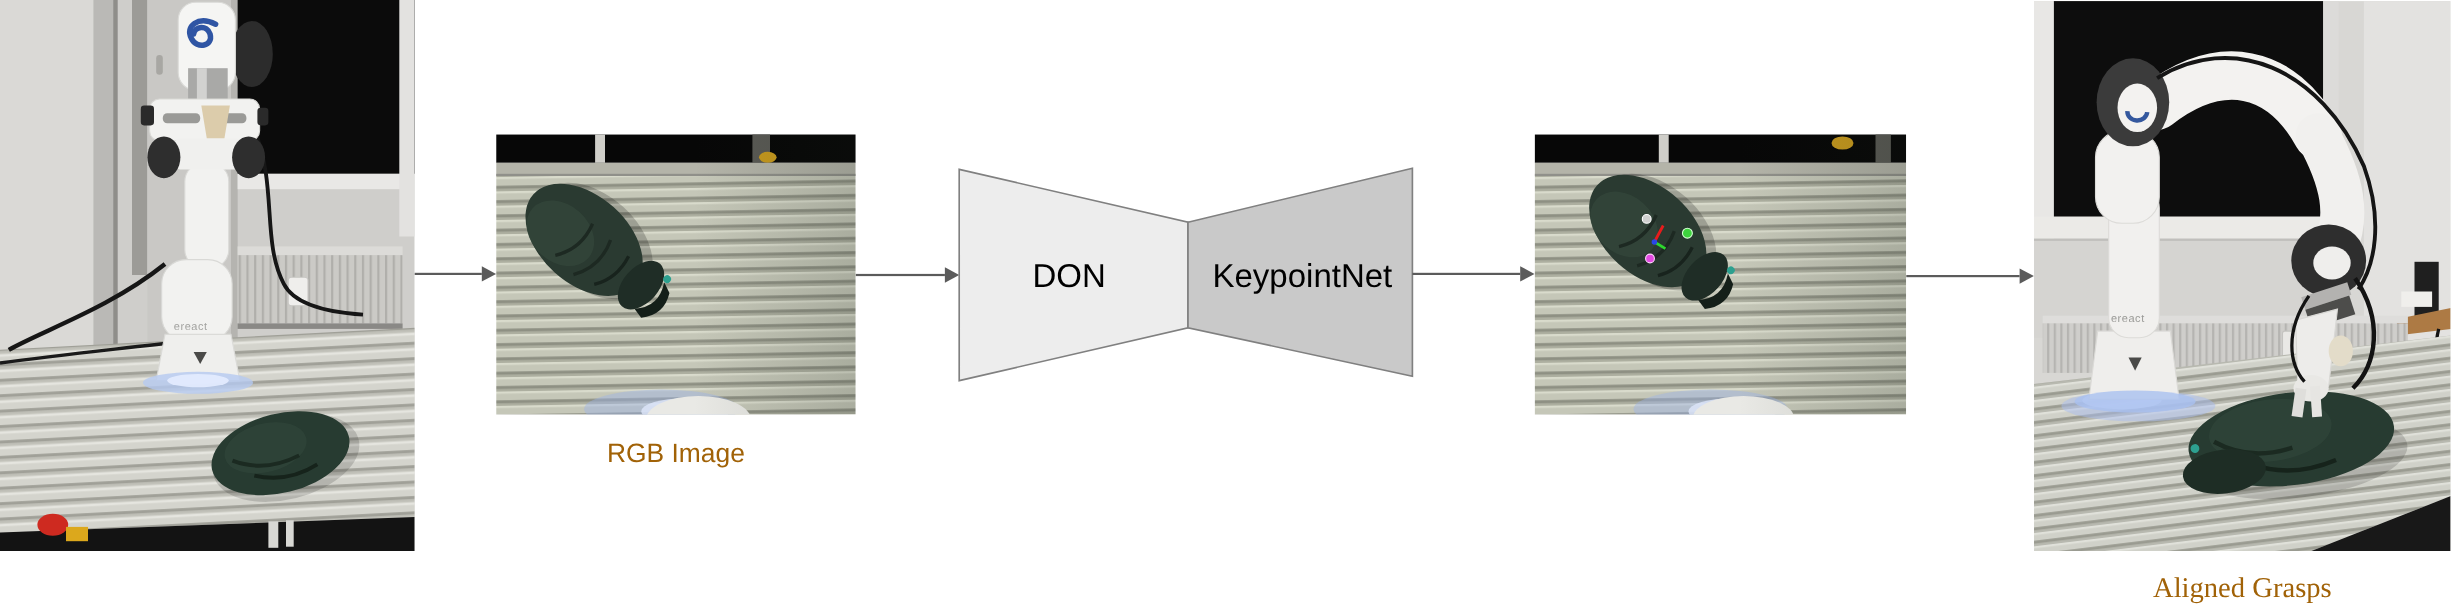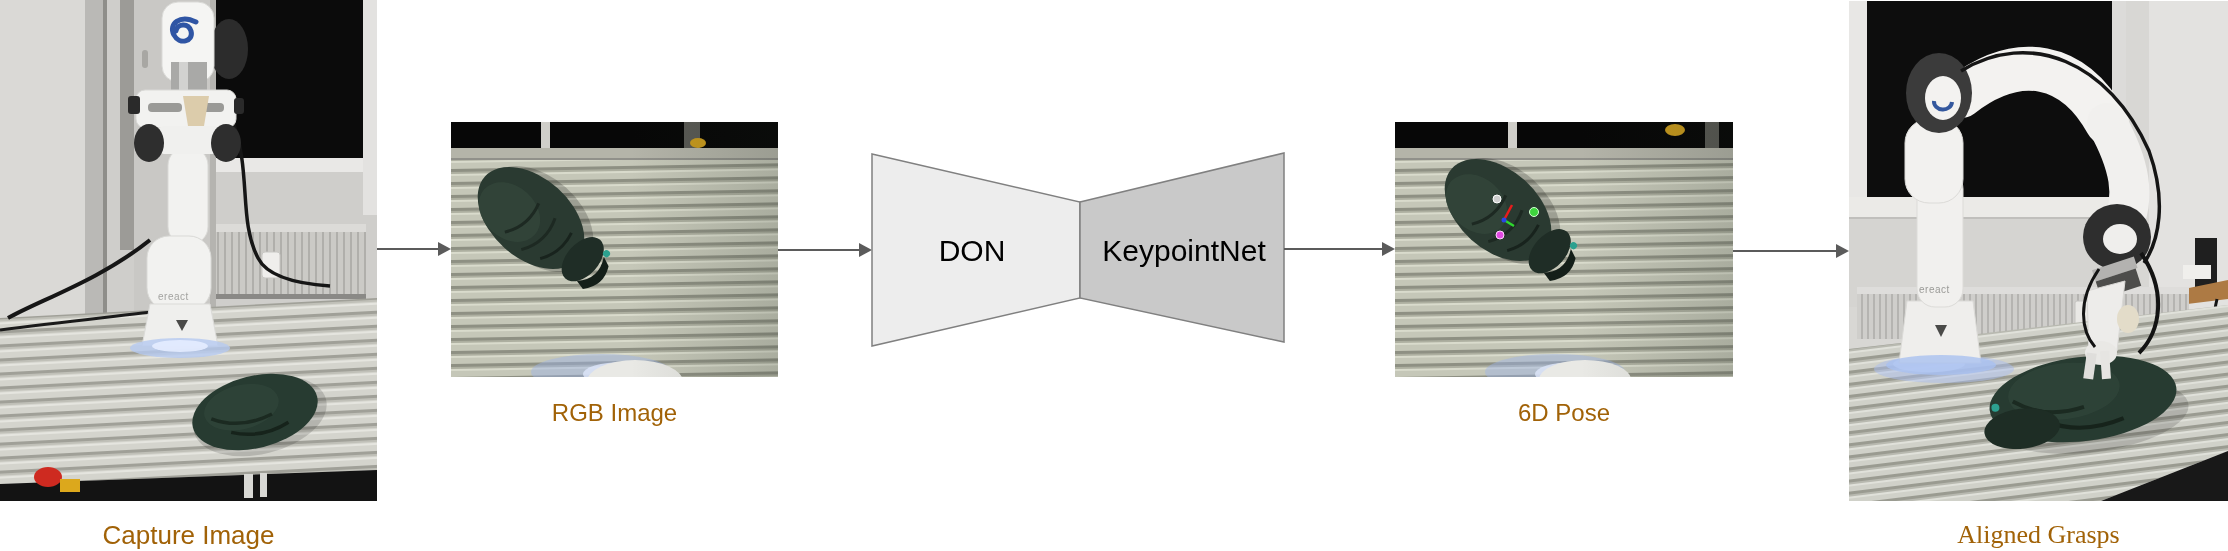--- a/index.html
+++ b/index.html
@@ -197,21 +197,20 @@
         <circle cx="139" cy="90" r="4.5" stroke="#d6ffd6" stroke-width="1" fill="#3ed43e"></circle>
         <circle cx="105" cy="113" r="4" stroke="#ffd6ff" stroke-width="1" fill="#e24ae2"></circle>
         <line x1="109" y1="98" x2="117" y2="83" stroke-width="2.5" stroke="#e81c1c"></line>
         <line x1="109" y1="98" x2="119" y2="104" stroke-width="2.5" stroke="#2ed82e"></line>
         <circle cx="109" cy="98" r="2.5" fill="#2a46e8"></circle>
       </g>
       <rect x="0" y="0" width="338" height="255" fill="url(#vgP)"></rect>
     </svg>
   </div>
 
-  <div class="caption mid" style="left:1395px;top:399px;width:338px;">6D Pose</div>
 
   <div class="arrow" style="left:1733px;top:250px;width:103px;"></div>
 
   <div class="photo" style="left:1849px;top:1px;width:379px;height:500px;">
     <svg width="379" height="500" viewBox="0 0 379 500">
       <defs>
         <pattern id="stripesR" width="6" height="12" patternUnits="userSpaceOnUse" patternTransform="rotate(-7)">
           <rect width="6" height="12" fill="#d0d1c9"></rect>
           <rect width="6" height="2" fill="#e0e1da"></rect>
           <rect y="7" width="6" height="3" fill="#9a9b91"></rect>
@@ -279,16 +278,15 @@
         <ellipse cx="279" cy="318" rx="11" ry="14" fill="#e3dcc9"></ellipse>
         <ellipse cx="252" cy="352" rx="16" ry="12" fill="#e9e8e5"></ellipse>
         <rect x="236" y="352" width="10" height="26" fill="#dfdedb" transform="rotate(8 241 365)"></rect>
         <rect x="252" y="350" width="9" height="28" fill="#e6e5e2" transform="rotate(-4 256 364)"></rect>
         <path d="M292,252 C318,290 312,330 290,352" stroke="#131313" stroke-width="4" fill="none"></path>
         <path d="M250,268 C228,300 232,330 246,346" stroke="#131313" stroke-width="3" fill="none"></path>
       </g>
     </svg>
   </div>
 
-  <div class="caption side" style="left:0;top:520px;width:377px;">Capture Image</div>
   <div class="caption side" style="left:1849px;top:520px;width:379px;font-family:Liberation Serif, serif;">Aligned Grasps</div>
 
 </div>
 
 </body></html>

